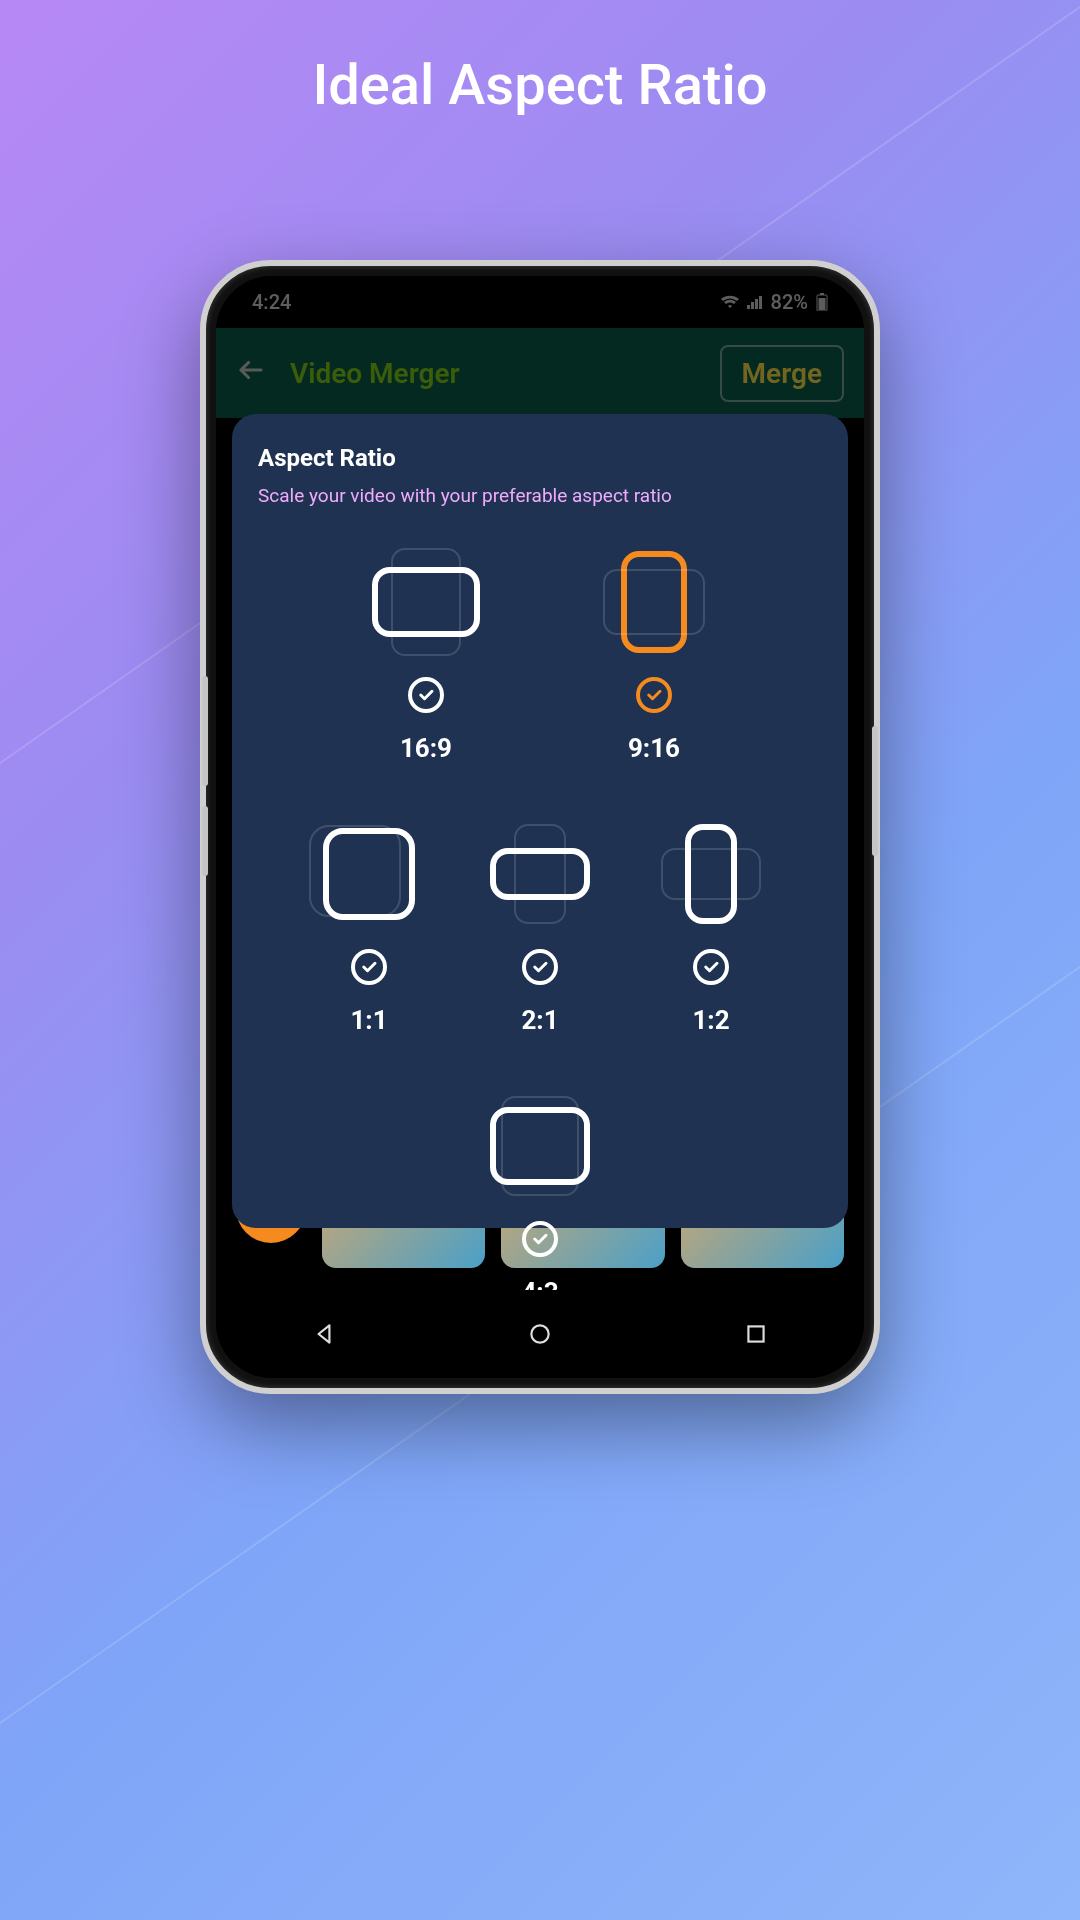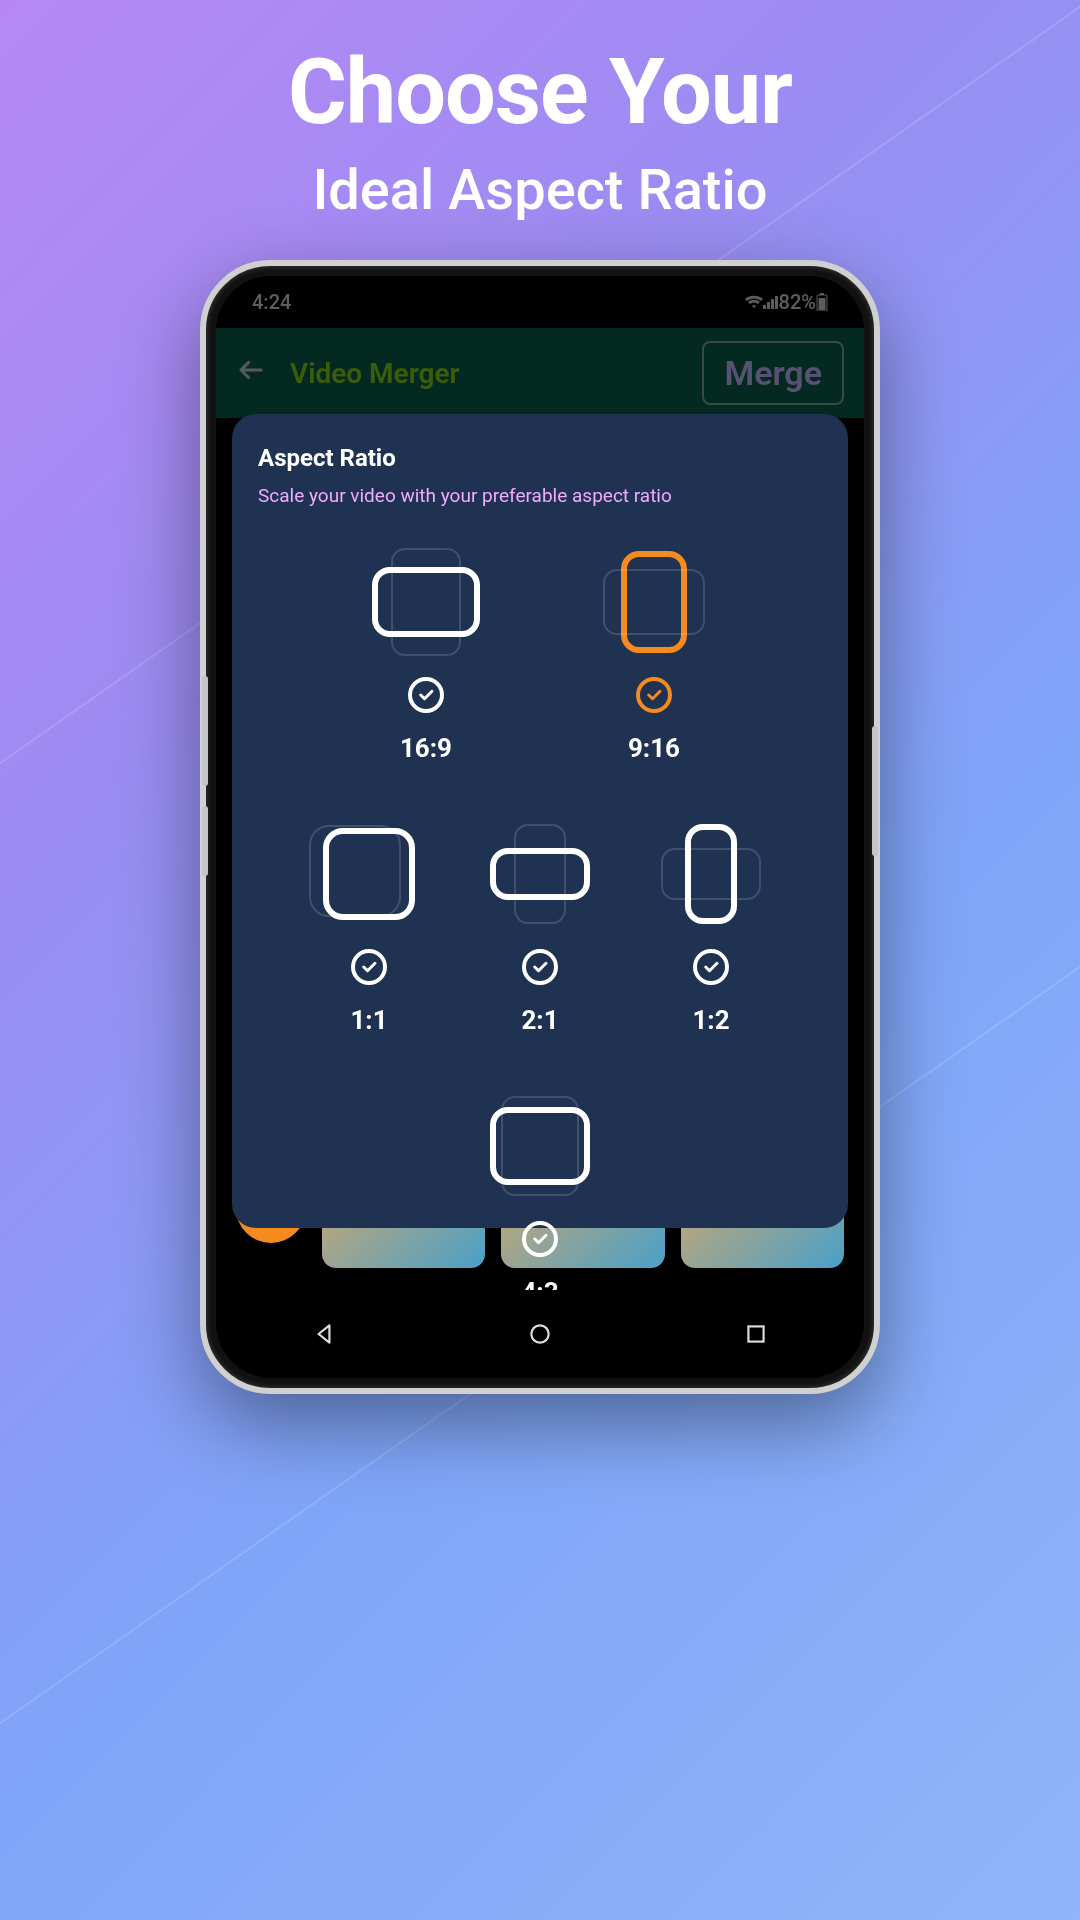--- a/index.html
+++ b/index.html
@@ -89,44 +89,45 @@
   justify-content: space-between;
   padding: 0 36px 0 36px;
   color: #d0d0d0;
   font-size: 20px;
   background: #000;
   font-weight: 500;
 }
 .status-right {
   display: flex;
   align-items: center;
+  gap: 8px;
 }
 .status-icons {
   display: flex;
   gap: 3px;
   align-items: center;
 }
 
 
 .app-header {
   background: #0b5c4a;
   height: 90px;
   display: flex;
   align-items: center;
   padding: 0 20px;
   gap: 24px;
 }
 .app-header .back { color: #9fb5b0; font-size: 30px; }
 .app-header .title { color: #84cc16; font-size: 28px; font-weight: 600; flex: 1; }
 .app-header .merge {
   border: 2px solid #7aa49a;
-  color: #c4b5fd;
+  color: #fde047;
   padding: 10px 20px;
   border-radius: 8px;
-  font-size: 34px;
+  font-size: 28px;
   font-weight: 600;
 }
 
 .backdrop {
   position: absolute;
   inset: 0;
   background: rgba(0,0,0,0.55);
 }
 
 
@@ -261,21 +262,20 @@
 .side-btn.vol2 { left: -4px; top: 540px; width: 6px; height: 70px; }
 .side-btn.pwr { right: -4px; top: 460px; width: 6px; height: 130px; }
 
 </style>
 </head>
 <body>
 
 <div class="bg-lines"></div>
 
 <div class="promo-title">
-  <h1>Choose Your</h1>
   <h2>Ideal Aspect Ratio</h2>
 </div>
 
 <div class="phone">
   <div class="side-btn vol1"></div>
   <div class="side-btn vol2"></div>
   <div class="side-btn pwr"></div>
 
   <div class="screen">
 

